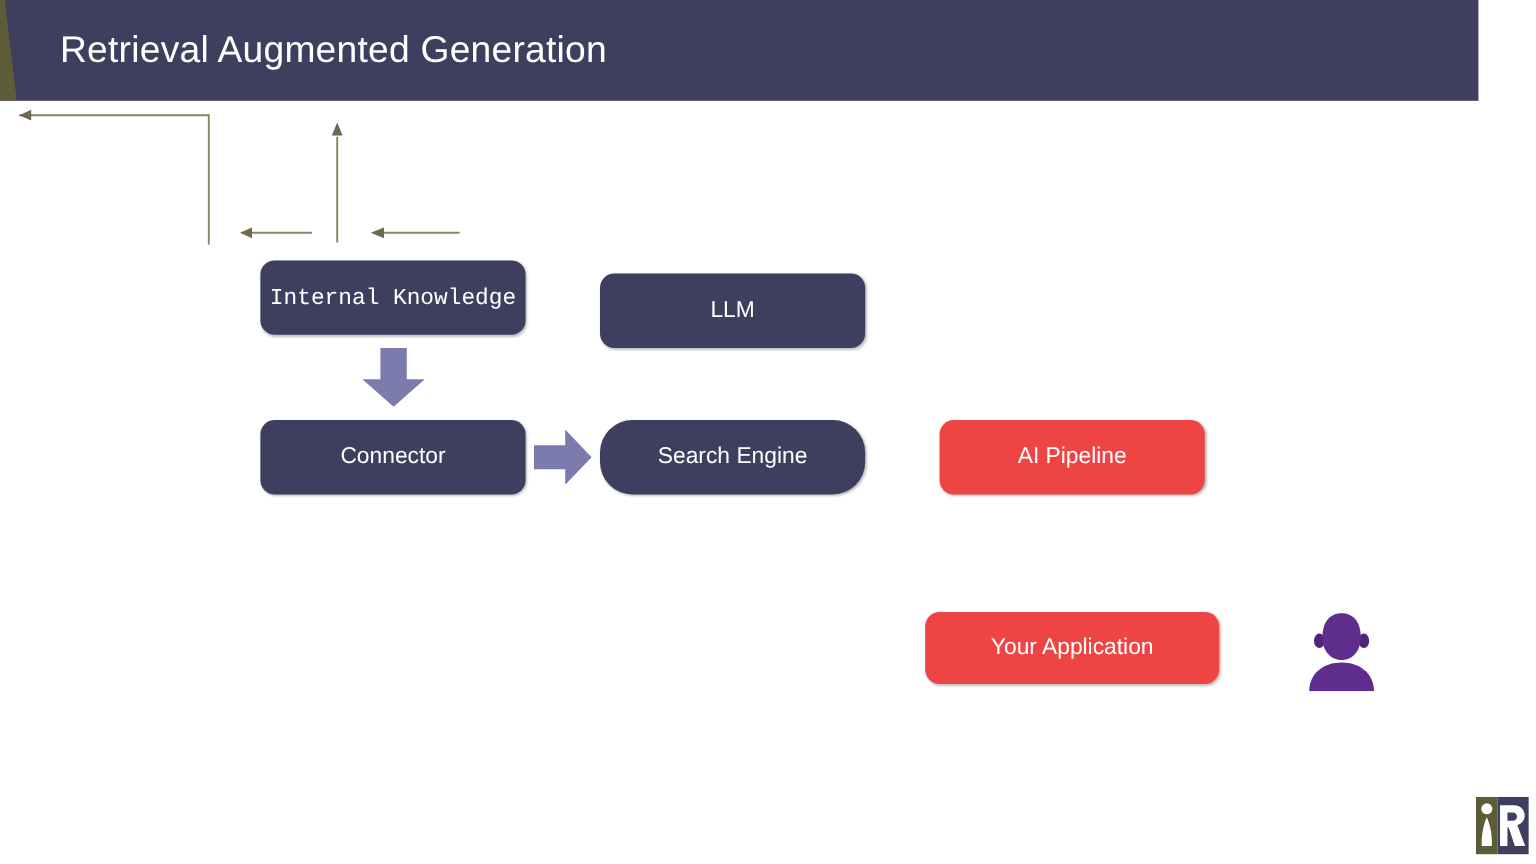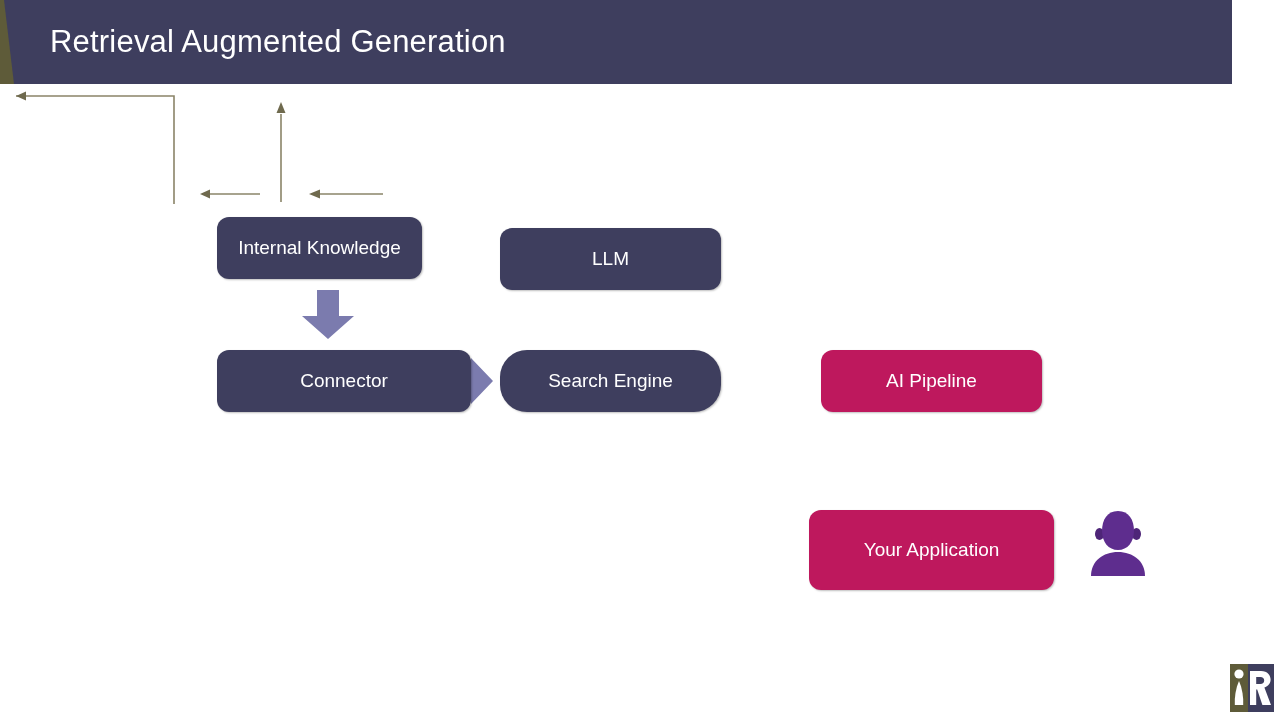--- a/index.html
+++ b/index.html
@@ -63,29 +63,29 @@
     justify-content: center;
     border-radius: 12px;
     color: #ffffff;
     font-size: 19px;
     font-weight: 400;
     text-align: center;
     box-sizing: border-box;
     box-shadow: 1px 1px 2px rgba(0,0,0,0.25);
   }
   .node.navy { background: #3E3E5E; }
-  .node.olive { background: #be185d; margin-left: 38px; }
+  .node.olive { background: #ef4444; }
 
   
-  #node-internal-knowledge { left: 217px; top: 133px; width: 205px; height: 62px; }
+  #node-internal-knowledge { left: 217px; top: 133px; width: 221px; height: 62px; font-family: Liberation Mono, monospace; }
   #node-llm               { left: 500px; top: 133px; width: 221px; height: 62px; margin-top: 11px; }
-  #node-connector         { left: 217px; top: 266px; width: 254px; height: 62px; }
+  #node-connector         { left: 217px; top: 266px; width: 221px; height: 62px; }
   #node-search-engine     { left: 500px; top: 266px; width: 221px; height: 62px; border-radius: 27px; }
   #node-ai-pipeline       { left: 783px; top: 266px; width: 221px; height: 62px; }
-  #node-your-application  { left: 771px; top: 426px; width: 245px; height: 80px; }
+  #node-your-application  { left: 771px; top: 426px; width: 245px; height: 60px; }
 
   
   .block-arrow { position: absolute; }
   #arrow-down-block { left: 298px; top: 206px; width: 60px; height: 50px; }
   #arrow-right-block { left: 445px; top: 272px; width: 50px; height: 50px; }
   #conn-pipeline-to-llm { left: 720px; top: 150px; width: 186px; height: 120px; }
   #conn-pipeline-to-search { left: 716px; top: 286px; width: 72px; height: 20px; }
   #conn-app-to-pipeline { left: 880px; top: 330px; width: 28px; height: 104px; }
   #conn-user-to-app { left: 1012px; top: 446px; width: 86px; height: 20px; }
 

